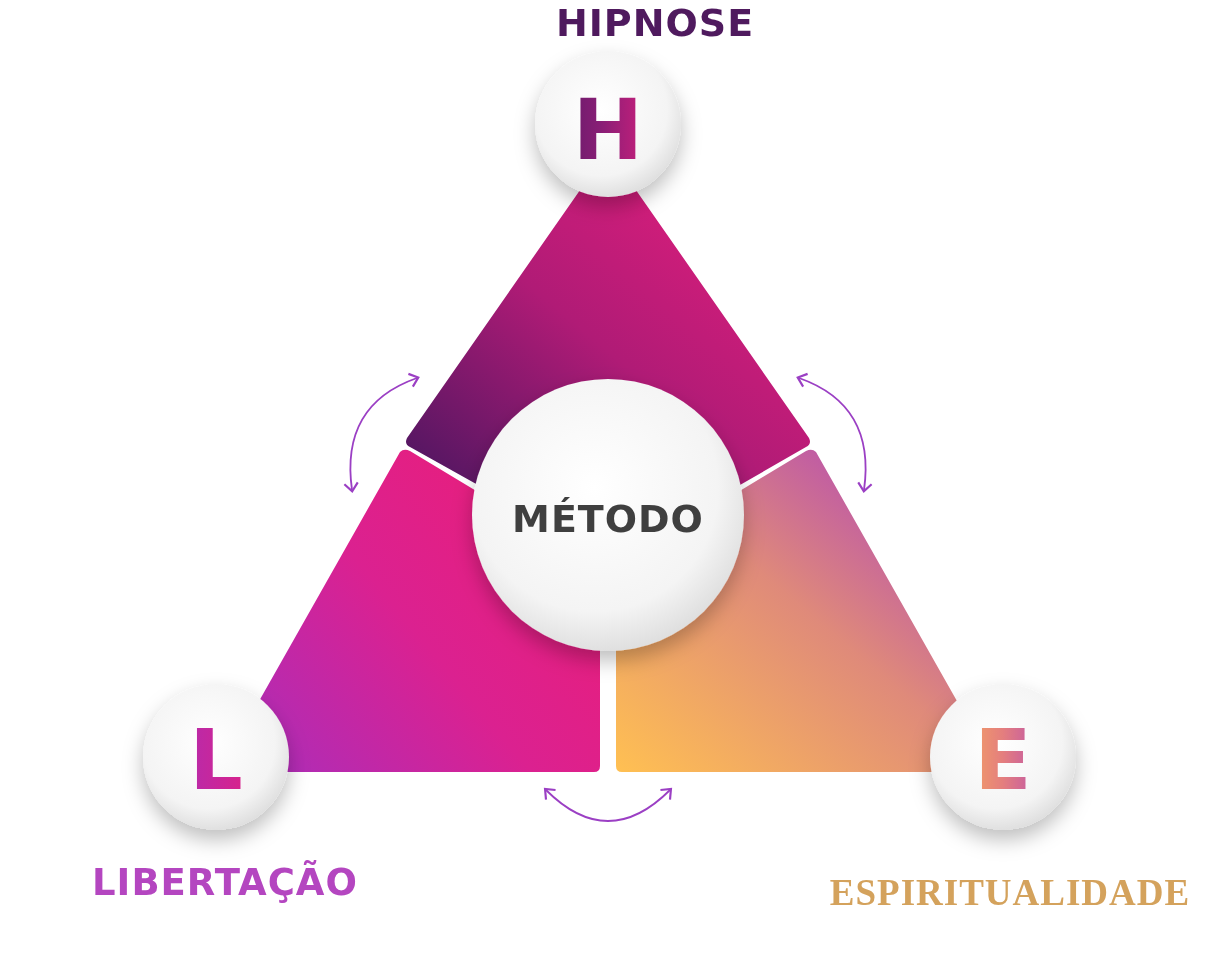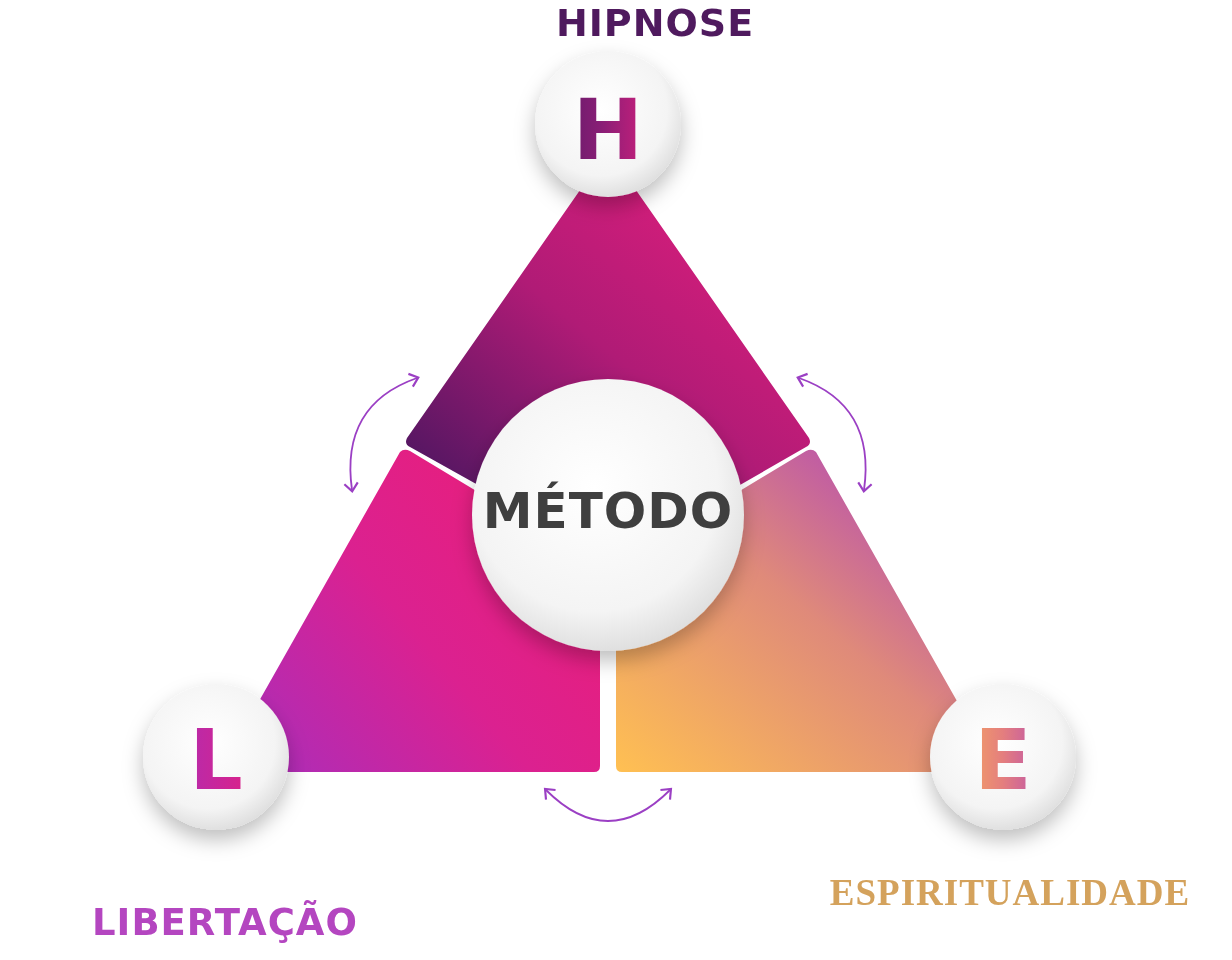--- a/index.html
+++ b/index.html
@@ -1,25 +1,25 @@
 <!DOCTYPE html>
 <html><head>
 <meta charset="utf-8">
 <style>
   html, body { margin:0; padding:0; background:#ffffff; }
   body { width:1232px; height:960px; position:relative; overflow:hidden;
          font-family:"DejaVu Sans", "Liberation Sans", sans-serif; }
   .label { position:absolute; font-weight:bold; letter-spacing:1px; white-space:nowrap; }
   #lbl-h { left:12px; width:1216px; top:0; text-align:center; font-size:38px; line-height:46px; color:#4f1a5e;margin-left:35px; }
-  #lbl-l { left:60px; width:330px; top:858px; text-align:center; font-size:37px; line-height:50px; color:#b446c0;margin-top:40px; }
+  #lbl-l { left:60px; width:330px; top:858px; text-align:center; font-size:37px; line-height:50px; color:#b446c0; }
   #lbl-e { left:790px; width:440px; top:868px; text-align:center; font-size:37px; line-height:50px; color:#d4a25c;font-family:Liberation Serif, serif; }
   svg.diagram { position:absolute; left:0; top:0; }
-  .center-text { position:absolute; left:473px; top:376px; width:270px; height:270px;
+  .center-text { position:absolute; left:473px; top:384px; width:270px; height:270px;
                  display:flex; flex-direction:column; align-items:center; justify-content:center;
-                 font-weight:bold; color:#3f3f3f; font-size:50px; line-height:56px; letter-spacing:1px; }
+                 font-weight:bold; color:#3f3f3f; font-size:38px; line-height:56px; letter-spacing:1px; }
   .node-letter { position:absolute; font-weight:bold; font-size:84px; line-height:84px; text-align:center;
                  -webkit-background-clip:text; background-clip:text; color:transparent; }
   #letter-h { left:548px; top:88px; width:120px; background-image:linear-gradient(90deg,#5a1a66 0%,#8a1e76 45%,#e6207e 100%); }
   #letter-l { left:156px; top:718px; width:120px; background-image:linear-gradient(90deg,#a72fbc 0%,#e91e7a 100%); }
   #letter-e { left:943px; top:718px; width:120px; background-image:linear-gradient(90deg,#fdb853 0%,#e47e7e 50%,#a93cc4 100%); }
 </style>
 </head>
 <body>
 
 <svg class="diagram" width="1232" height="960" viewBox="0 0 1232 960">

